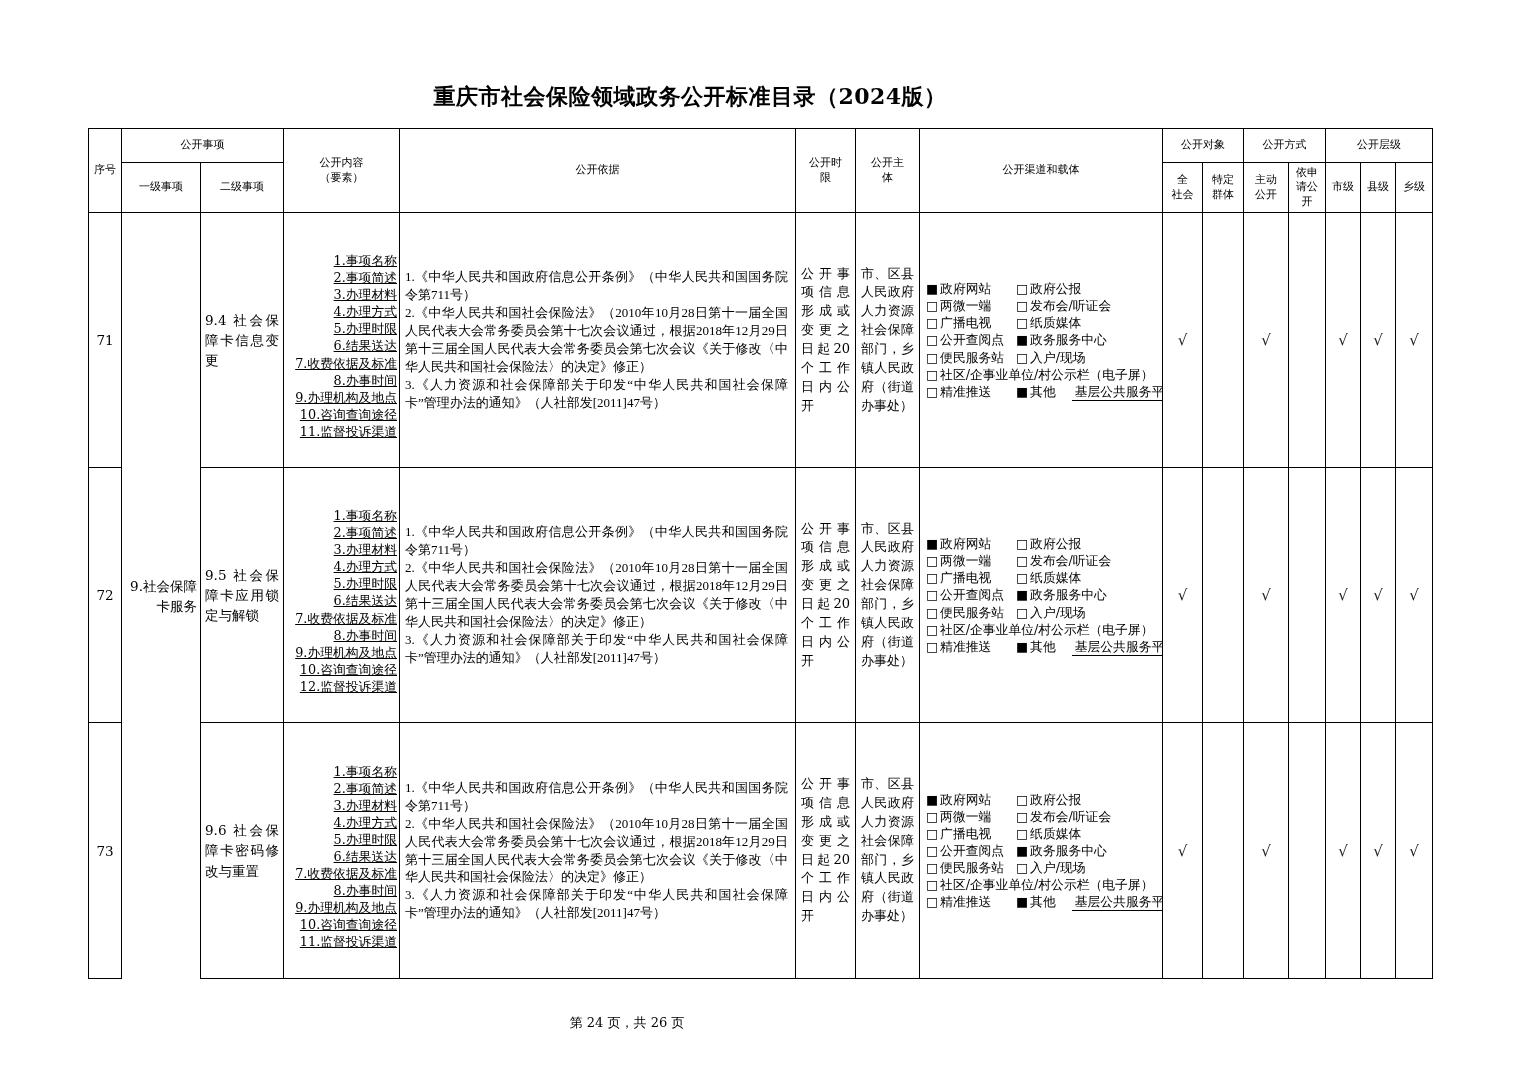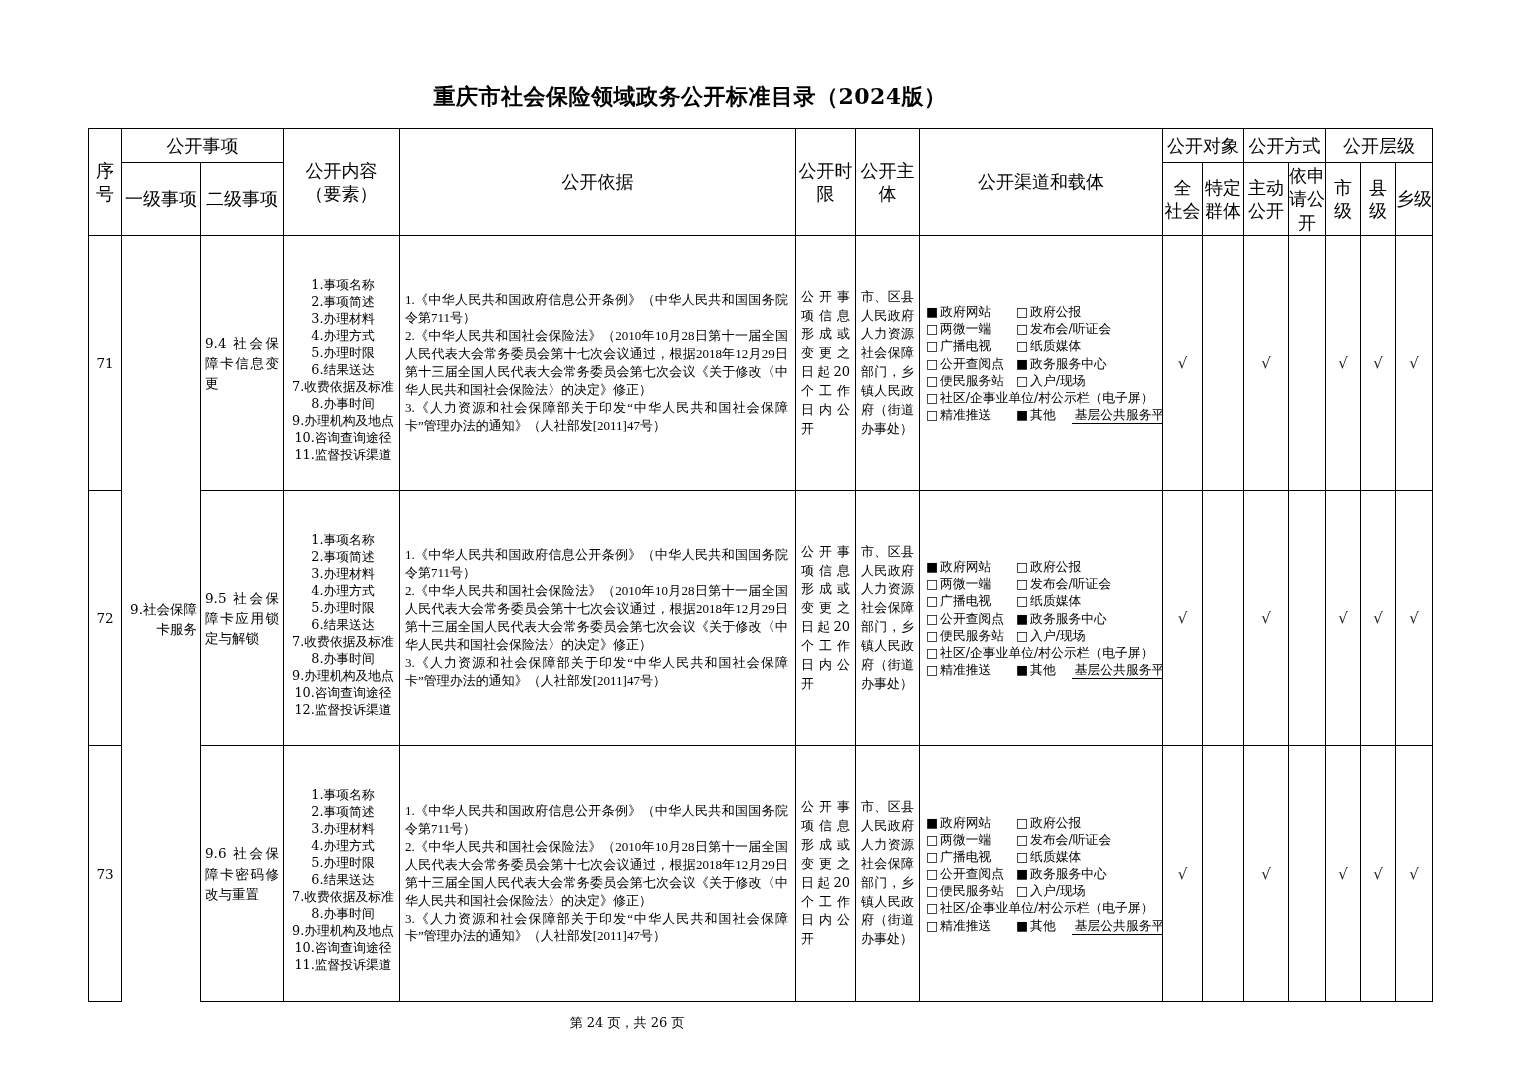--- a/index.html
+++ b/index.html
@@ -30,21 +30,21 @@
     border-collapse: collapse;
     table-layout: fixed;
   }
   .std th, .std td {
     border: 1.5px solid #000;
     vertical-align: middle;
     font-weight: normal;
     overflow: hidden;
   }
   .std th {
-    font-size: 18px;
+    font-size: 11px;
     text-align: center;
     line-height: 1.3;
     white-space: pre-line;
     padding: 1px 0;
   }
   tr.h1 { height: 34px; }
   tr.h2 { height: 50px; }
   tr.row-a { height: 255px; }
   tr.row-b { height: 255px; }
   tr.row-c { height: 256px; }
@@ -56,21 +56,22 @@
     border-bottom: hidden; 
   }
   td.level2{
     text-align: justify; font-size: 13.5px;
     padding: 2px 4px; line-height: 1.5;
   }
   td.content{
     font-size: 12.8px; line-height: 1.33;
     padding: 14px 2px 2px 5px;
     white-space: pre-line;
-    text-align: center;
+    text-align: right;
+    text-decoration: underline;
   }
   td.basis{
     font-size: 13px; line-height: 1.38;
     padding: 2px 7px 2px 5px;
     white-space: pre-line;
     text-align: justify;
     font-family: Liberation Serif, serif;
   }
   td.time, td.subject{
     font-size: 13px; line-height: 1.45;

